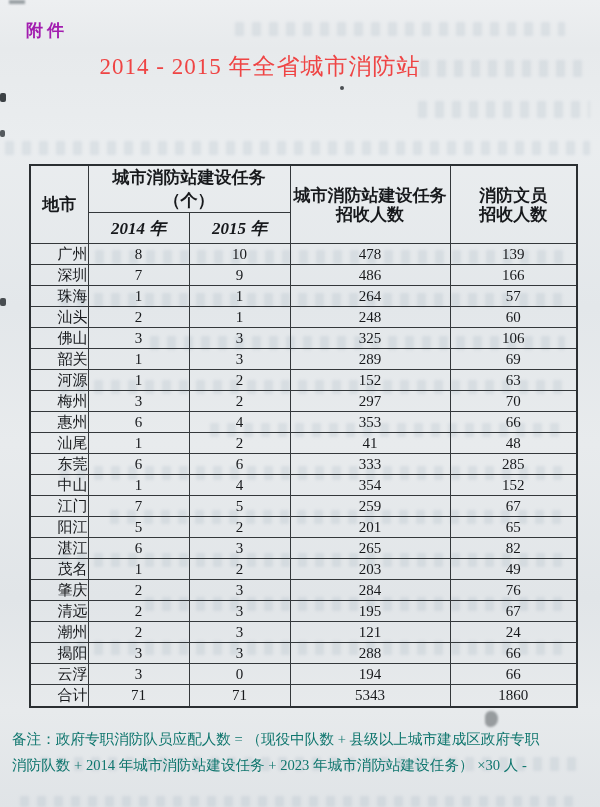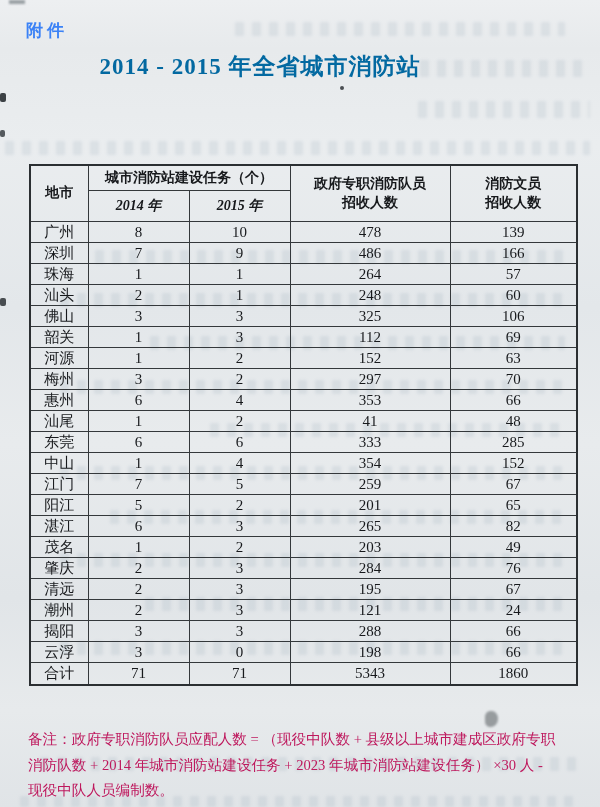--- a/index.html
+++ b/index.html
@@ -24,53 +24,53 @@
       rgba(126,148,165,0) 9px, rgba(126,148,165,0) 17px);
     opacity: 0.26; filter: blur(1.4px);
     z-index: 0;
   }
   .speck { position: absolute; z-index: 2; }
 
   
   .attachment {
     position: absolute; left: 26px; top: 19px;
     font-size: 17px; font-weight: bold; letter-spacing: 4px;
-    color: #3b82f6; z-index: 1;
+    color: #a21caf; z-index: 1;
   }
   .title {
     position: absolute; left: 0; top: 46px; width: 520px;
     text-align: center;
-    font-size: 23px; font-weight: bold; line-height: 42px;
-    letter-spacing: 1px; color: #0369a1; z-index: 1;
+    font-size: 23px; font-weight: normal; line-height: 42px;
+    letter-spacing: 1px; color: #ef4444; z-index: 1;
   }
 
   
   table.task-table {
     position: absolute; left: 29px; top: 164px; width: 547px;
     border-collapse: collapse; table-layout: fixed;
     font-size: 15px; color: #17191c; z-index: 1;
     border: 2px solid #2b2f32;
   }
   .task-table th, .task-table td {
     border: 1.5px solid #34383b;
     padding: 0; text-align: center;
     background: transparent;
   }
-  .task-table thead th { font-weight: bold; font-size: 14px; }
+  .task-table thead th { font-weight: bold; font-size: 17px; }
   .task-table thead tr.hrow1 th { height: 25px; }
   .task-table thead tr.hrow2 th { height: 31px; font-style: italic; }
   .task-table .two-line { line-height: 19px; }
   .task-table tbody td { height: 20.8px; line-height: 20px; }
   .task-table tfoot td { height: 22px; line-height: 21px; margin-top: 39px; }
-  .task-table .city { text-align: center; }
+  .task-table .city { text-align: right; }
 
   
   .note {
-    position: absolute; left: 28px; top: 727px; width: 556px;
-    font-size: 14.6px; line-height: 25.5px; color: #be185d;
+    position: absolute; left: 12px; top: 727px; width: 556px;
+    font-size: 14.6px; line-height: 25.5px; color: #0f766e;
     z-index: 1; white-space: nowrap;
   }
 </style>
 </head>
 <body>
 
 <div class="page">
 
   <div class="ghost" style="left:235px; top:22px;  width:330px;"></div>
   <div class="ghost" style="left:420px; top:60px;  width:170px; height:17px;"></div>
@@ -107,21 +107,21 @@
       <col style="width:101px">
       <col style="width:101px">
       <col style="width:160px">
       <col style="width:127px">
     </colgroup>
     <thead>
       <tr class="hrow1">
         <th rowspan="2">地市</th>
         <th colspan="2">城市消防站建设任务（个）</th>
         <th rowspan="2" class="two-line">
-          <div>政府专职消防队员</div>
+          <div>城市消防站建设任务</div>
           <div>招收人数</div>
         </th>
         <th rowspan="2" class="two-line">
           <div>消防文员</div>
           <div>招收人数</div>
         </th>
       </tr>
       <tr class="hrow2">
         <th>2014 年</th>
         <th>2015 年</th>
@@ -166,21 +166,21 @@
     <td>3</td>
     <td>3</td>
     <td>325</td>
     <td>106</td>
   </tr>
 
   <tr>
     <td class="city">韶关</td>
     <td>1</td>
     <td>3</td>
-    <td>112</td>
+    <td>289</td>
     <td>69</td>
   </tr>
 
   <tr>
     <td class="city">河源</td>
     <td>1</td>
     <td>2</td>
     <td>152</td>
     <td>63</td>
   </tr>
@@ -286,34 +286,33 @@
     <td>3</td>
     <td>3</td>
     <td>288</td>
     <td>66</td>
   </tr>
 
   <tr>
     <td class="city">云浮</td>
     <td>3</td>
     <td>0</td>
-    <td>198</td>
+    <td>194</td>
     <td>66</td>
   </tr>
 </tbody>
     <tfoot>
       <tr>
         <td class="city">合计</td>
         <td>71</td>
         <td>71</td>
         <td>5343</td>
         <td>1860</td>
       </tr>
     </tfoot>
   </table>
 
   <div class="note">
     <div>备注：政府专职消防队员应配人数 = （现役中队数 + 县级以上城市建成区政府专职</div>
     <div>消防队数 + 2014 年城市消防站建设任务 + 2023 年城市消防站建设任务） ×30 人 -</div>
-    <div>现役中队人员编制数。</div>
   </div>
 
 </div>
 
 </body></html>

